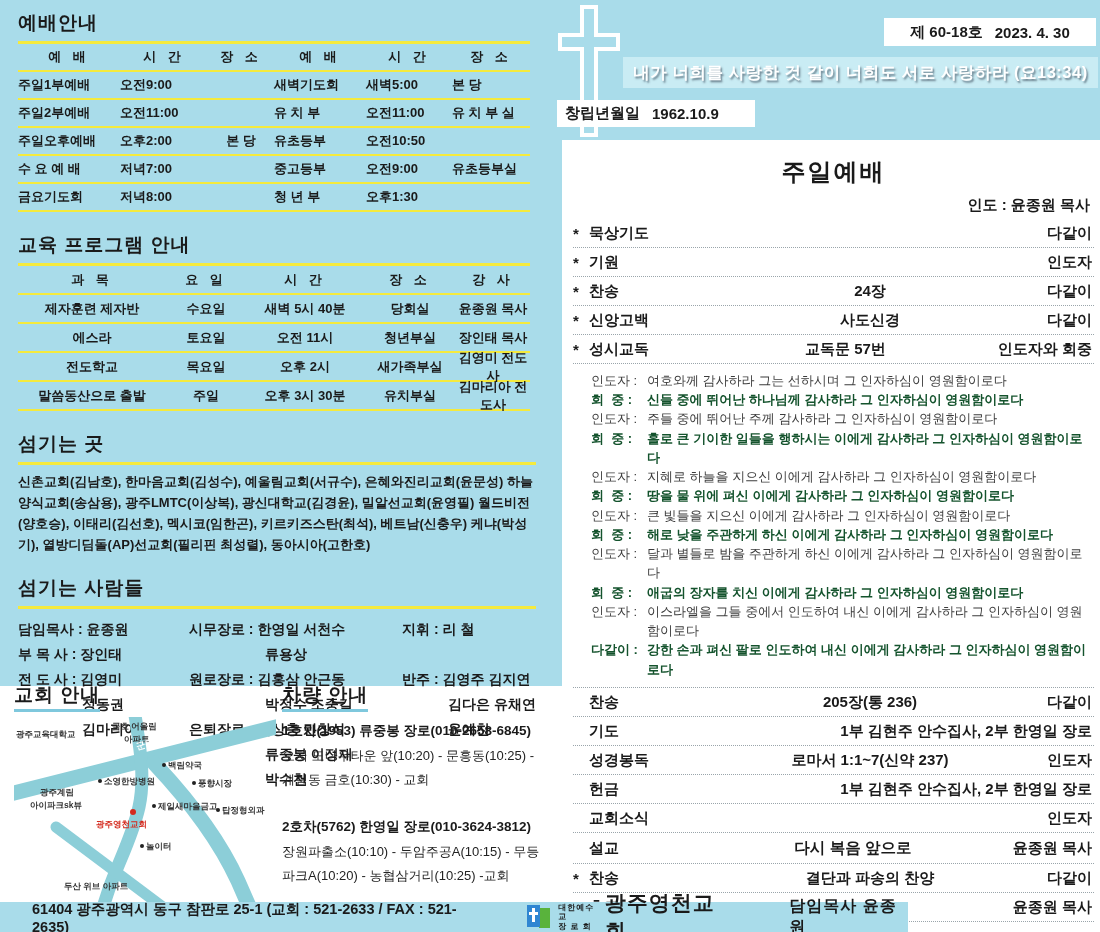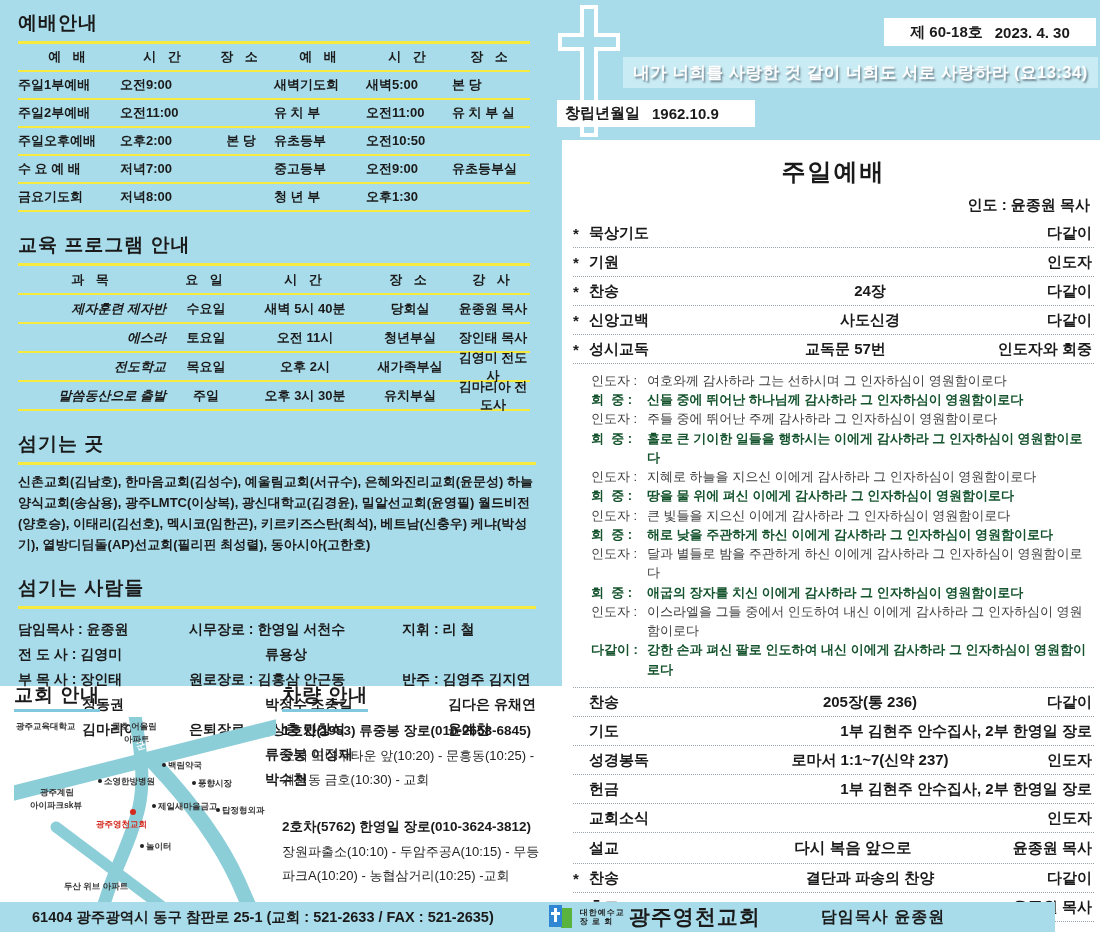--- a/index.html
+++ b/index.html
@@ -28,21 +28,21 @@
   .c-rname{width:92px;}
   .c-rtime{width:86px;}
   .c-rplace{flex:1;}
   
   .etable{width:512px;font-size:13px;font-weight:700;margin-top:2px;}
   .et-head,.et-row{display:flex;align-items:center;height:27px;border-bottom:2px solid #f5ea3d;}
   .et-head{border-top:3px solid #f5ea3d;}
   .et-head span{text-align:center;letter-spacing:4px;}
   .e0{width:148px;} .e1{width:80px;text-align:center;} .e2{width:118px;text-align:center;}
   .e3{width:92px;text-align:center;} .e4{flex:1;text-align:center;}
-  .et-row .e0{text-align:right;font-style:italic;}
+  .et-row .e0{text-align:center;}
   .sec{margin-top:20px;}
   .places-text{font-size:13px;font-weight:700;line-height:1.62;width:516px;margin-top:6px;}
   
   .sp-wrap{display:flex;margin-top:8px;font-size:14px;font-weight:700;gap:29px;}
   .sp-col1{width:168px;} .sp-col2{width:218px;} .sp-col3{flex:1;}
   .sp-line{height:25px;line-height:25px;white-space:nowrap;}
   .sp-line.gap{visibility:hidden;}
   .sp-col1 .ind{padding-left:64px;}
   .sp-col2 .ind{padding-left:76px;}
   .sp-col3 .ind{padding-left:46px;}
@@ -96,21 +96,21 @@
   .orow .ocenter.cb{font-weight:800;font-size:15.5px;}
   .orow .oright{margin-left:auto;text-align:right;padding-right:2px;white-space:nowrap;}
   
   .reading{padding:7px 0 8px 18px;border-bottom:1px dotted #9aa5ab;}
   .rline{display:flex;font-size:13px;line-height:1.48;color:#3c3c3c;font-weight:400;}
   .rline .speaker{width:56px;flex:none;white-space:pre;}
   .rline .rtext{flex:1;}
   .rline.bold{color:#14532d;font-weight:800;}
   
   .footer{
-    position:absolute;left:0;bottom:0;width:1055px;height:30px;background:#a9dcea;
+    position:absolute;left:0;bottom:0;width:908px;height:30px;background:#a9dcea;
     display:flex;align-items:center;
   }
   .f-address{font-size:14.5px;font-weight:800;margin-left:32px;}
   .f-brand{display:flex;align-items:center;margin-left:54px;}
   .logo{position:relative;width:26px;height:26px;flex:none;}
   .logo .lg{position:absolute;left:13px;top:4px;width:11px;height:20px;background:#59b33c;}
   .logo .lb{position:absolute;left:1px;top:1px;width:13px;height:22px;background:#2f86d2;}
   .logo .lb:before{content:"";position:absolute;left:5px;top:3px;width:3px;height:14px;background:#fff;}
   .logo .lb:after{content:"";position:absolute;left:2px;top:7px;width:9px;height:3px;background:#fff;}
   .denom{font-size:8px;font-weight:700;line-height:1.15;margin:0 4px 0 6px;letter-spacing:1px;}
@@ -239,23 +239,23 @@
   </div>
 
   <div class="sec">
     <h2 class="sec-title">섬기는 사람들</h2>
     <hr class="yellow-rule">
     <div class="sp-wrap">
       <div class="sp-col1">
 
           <div class="sp-line"><span>담임목사 : 윤종원</span></div>
 
+          <div class="sp-line"><span>부 목 사 : 장인태</span></div>
+
           <div class="sp-line"><span>전 도 사 : 김영미</span></div>
-
-          <div class="sp-line"><span>부 목 사 : 장인태</span></div>
 
           <div class="sp-line ind"><span>정동권</span></div>
 
           <div class="sp-line ind"><span>김마리아</span></div>
 
       </div>
       <div class="sp-col2">
 
           <div class="sp-line"><span>시무장로 : 한영일 서천수</span></div>
 
@@ -293,21 +293,21 @@
   <h2 class="sec-title"><span class="blue-underline">교회 안내</span></h2>
   <div class="map-box">
     <svg width="262" height="196" viewBox="0 0 262 196">
       <path d="M -8 78 C 70 58 170 34 270 8" stroke="#8cced8" stroke-width="15" fill="none" stroke-linecap="round"></path>
       <path d="M 120 -8 C 127 35 131 63 125 90 C 116 130 94 162 86 204" stroke="#8cced8" stroke-width="13" fill="none" stroke-linecap="round"></path>
       <path d="M 140 46 C 172 80 204 120 224 164 L 238 196" stroke="#8cced8" stroke-width="15" fill="none" stroke-linecap="round"></path>
       <path d="M 42 110 L 162 200" stroke="#8cced8" stroke-width="11" fill="none" stroke-linecap="round"></path>
     </svg>
     <div>
 
-        <div class="mlabel" style="left: 2px; top: 4px;">
+        <div class="mlabel" style="left: 2px; top: 12px;">
           <span>광주교육대학교</span>
         </div>
 
         <div class="mlabel" style="left: 98px; top: 4px;">
           <span>금호 어울림</span>
         </div>
 
         <div class="mlabel" style="left: 110px; top: 17px;">
           <span>아파트</span>
         </div>

